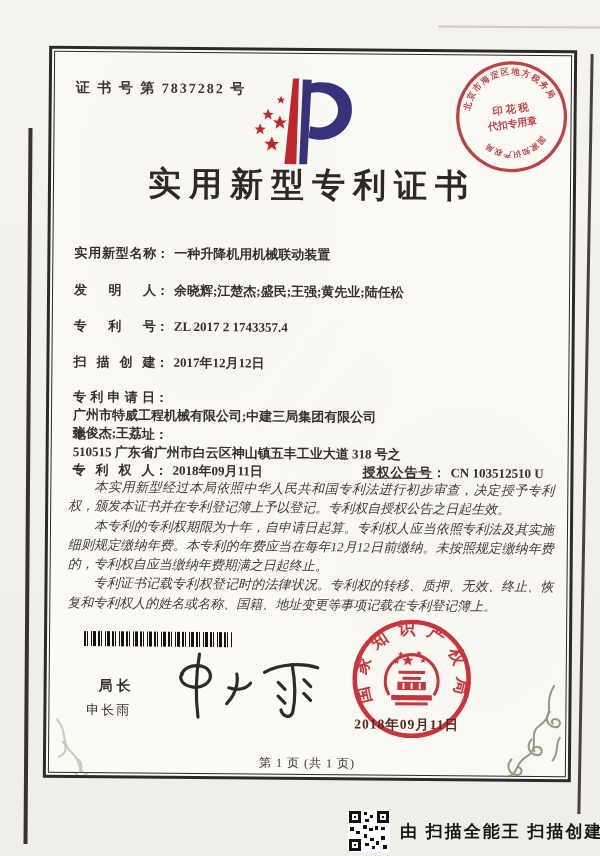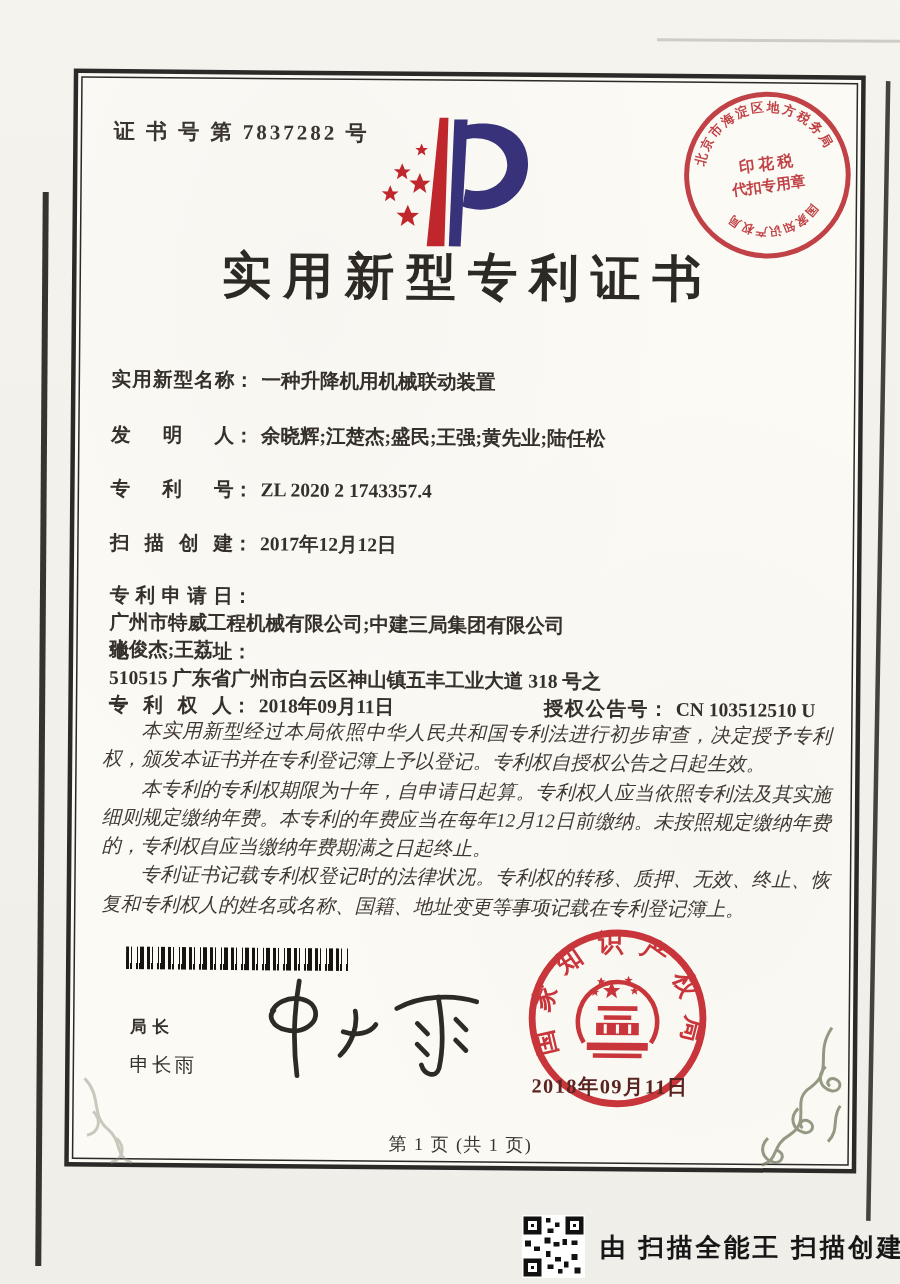--- a/index.html
+++ b/index.html
@@ -32,30 +32,30 @@
 
   .title{position:absolute;left:0;top:112px;width:100%;text-align:center;
     font-size:33px;font-weight:bold;letter-spacing:8px;color:#2d2a26;}
 
   .row{position:absolute;left:24px;width:482px;font-size:13px;font-weight:bold;color:#35302b;line-height:18px;}
   .lbl{display:inline-block;width:82px;text-align:justify;text-align-last:justify;vertical-align:top;}
   .colon{display:inline-block;vertical-align:top;margin-right:5px;}
   .val{vertical-align:top;}
   .val-block{display:inline-block;vertical-align:top;width:388px;}
   .grant-right{position:absolute;left:290px;top:0;white-space:nowrap;}
-  .grant-right .lbl2{letter-spacing:1px;}
+  .grant-right .lbl2{letter-spacing:1px;text-decoration:underline;}
 
   .paras{position:absolute;left:20px;top:428px;width:486px;font-size:13px;line-height:19.3px;
     text-align:justify;font-style:italic;color:#3f3931;}
   .paras p{margin:0;text-indent:2em;}
 
   .barcode{position:absolute;left:37px;top:582px;width:148px;height:15px;background:#fbfaf5;
     background-image:repeating-linear-gradient(90deg,#17130e 0 2px,transparent 2px 3px,#17130e 3px 4px,transparent 4px 7px,#17130e 7px 8px,transparent 8px 9px,#17130e 9px 12px,transparent 12px 14px);}
 
-  .director-title{position:absolute;left:40px;top:628px;font-size:11px;font-weight:bold;letter-spacing:4px;}
+  .director-title{position:absolute;left:52px;top:628px;font-size:14px;font-weight:bold;letter-spacing:4px;}
   .director-name{position:absolute;left:40px;top:652px;font-size:13px;font-weight:normal;letter-spacing:2px;}
   .signature{position:absolute;left:114px;top:600px;width:168px;height:74px;}
 
   .office-seal{position:absolute;left:304px;top:566px;width:122px;height:122px;opacity:.93;}
   .seal-date{position:absolute;left:308px;top:664px;width:130px;font-size:13.5px;font-weight:bold;
     color:#5a2420;letter-spacing:1px;}
 
   .page-num{position:absolute;left:0;top:704px;width:100%;text-align:center;font-size:12px;letter-spacing:1px;color:#36322d;}
 
   .flourish-br{position:absolute;left:438px;top:628px;width:84px;height:98px;opacity:.8;}
@@ -118,21 +118,21 @@
 
     <div class="title">实用新型专利证书</div>
 
     <div class="row" style="top:195px">
       <span class="lbl">实用新型名称</span><span class="colon">：</span><span class="val">一种升降机用机械联动装置</span>
     </div>
     <div class="row" style="top:232px">
       <span class="lbl">发明人</span><span class="colon">：</span><span class="val">余晓辉;江楚杰;盛民;王强;黄先业;陆任松</span>
     </div>
     <div class="row" style="top:268px">
-      <span class="lbl">专利号</span><span class="colon">：</span><span class="val">ZL 2020 2 1743357.4</span>
+      <span class="lbl">专利号</span><span class="colon">：</span><span class="val">ZL 2017 2 1743357.4</span>
     </div>
     <div class="row" style="top:304px">
       <span class="lbl">扫描创建</span><span class="colon">：</span><span class="val">2017年12月12日</span>
     </div>
     <div class="row" style="top:339px">
       <span class="lbl">专利申请日</span><span class="colon">：</span><span class="val-block"><span style="display:block">广州市特威工程机械有限公司;中建三局集团有限公司</span><span style="display:block">张俊杰;王荔</span></span>
     </div>
     <div class="row" style="top:376px">
       <span class="lbl">地址</span><span class="colon">：</span><span class="val-block"><span style="display:block">510515 广东省广州市白云区神山镇五丰工业大道 318 号之</span><span style="display:block">一</span></span>
     </div>

